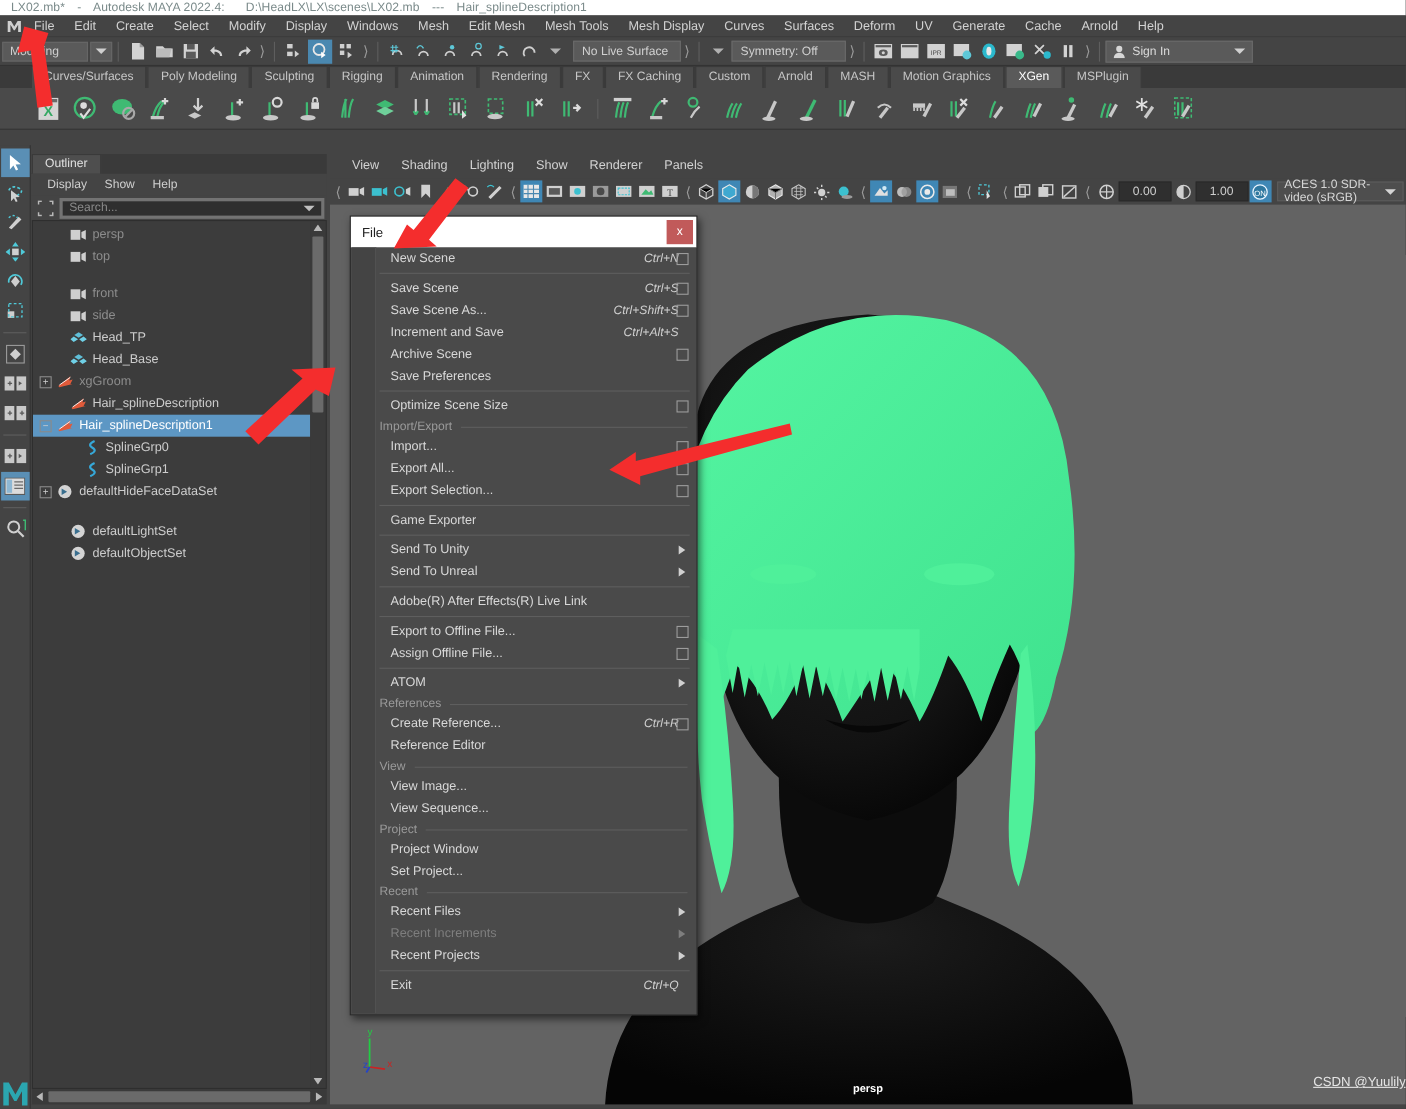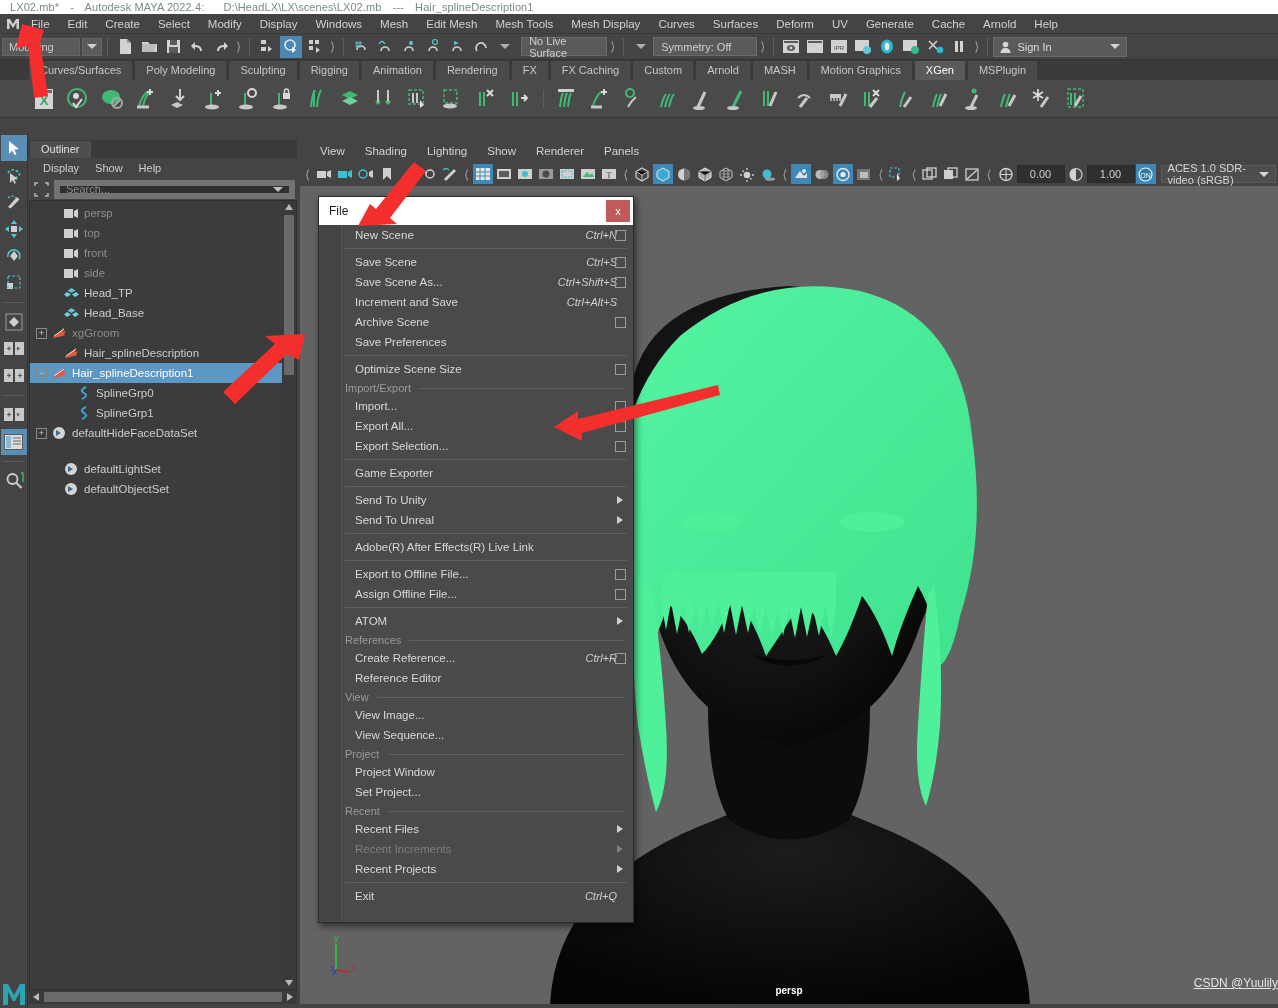--- a/index.html
+++ b/index.html
@@ -66,21 +66,21 @@
   .outliner { position:absolute;left:29px;top:140px;width:268px;bottom:4px;
     background:#444444;display:flex;flex-direction:column; }
   .ol-tabrow { height:18px;display:flex;align-items:flex-end;background:#3a3a3a; }
   .ol-tab { font-size:11px;color:#e0e0e0;background:#4e4e4e;padding:2px 11px;
     border:1px solid #3a3a3a;border-bottom:none;line-height:13px;text-align:right; }
   .ol-menu { height:20px;background:#444;display:flex;align-items:center;
     padding-left:6px;gap:0px; }
   .ol-menu .mi { font-size:11px;color:#cfcfcf;padding:0 8px;line-height:20px; }
   .ol-searchrow { height:22px;display:flex;align-items:center;padding:0 2px;gap:3px; }
   .ol-searchicon { width:20px;height:18px;display:flex;align-items:center;justify-content:center; }
-  .ol-search { flex:1;height:19px;background:#2f2f2f;border:6px solid #737373;
+  .ol-search { flex:1;height:19px;background:#2f2f2f;border:3px solid #737373;
     display:flex;align-items:center;padding:0 6px;font-size:11px;color:#8a8a8a;
     justify-content:space-between; }
   .ol-tree { flex:1;background:#3c3c3c;border:1px solid #2e2e2e;position:relative;
     overflow:hidden; }
   .ol-rows { position:absolute;left:0;top:0;right:14px;top:2px; }
   .ol-row { height:20px;display:flex;align-items:center;font-size:11.5px;
     padding-left:6px;white-space:nowrap; }
   .ol-row.sel { background:#5d97c4;color:#ffffff; }
   .ol-row .exp { width:11px;height:11px;border:1px solid #8a8a8a;color:#d0d0d0;
     font-size:9px;line-height:9px;display:flex;align-items:center;
@@ -291,21 +291,21 @@
         </svg>
     </div>
     <div class="tbtn">
       <svg width="17" height="17" viewBox="0 0 17 17">
           <path d="M4 13a5 5 0 1 1 9-3" fill="none" stroke="#cfcfcf" stroke-width="1.7"></path>
         </svg>
     </div>
     <div class="tbtn">
       <span class="tri-down" style="border-top-color:#b0b0b0"></span>
     </div>
-    <div class="field" style="width:86px;margin-left:4px;">
+    <div class="field" style="width:98px;margin-left:4px;">
       <span>No Live Surface</span>
     </div>
     <span class="brk">⟩</span>
     <span class="vsep"></span>
     <div class="tbtn">
       <span class="tri-down" style="border-top-color:#b0b0b0"></span>
     </div>
     <div class="field" style="width:104px;">
       <span>Symmetry: Off</span>
     </div>
@@ -717,21 +717,21 @@
           <div class="ol-row dim" style="padding-left: 18px;">
             <span class="exp none"></span>
             <span class="ico">
               <svg width="15" height="11" viewBox="0 0 15 11">
                 <rect x="0" y="1" width="9" height="9" fill="#cfcfcf"></rect>
                 <path d="M10 3l4-2v9l-4-2z" fill="#cfcfcf"></path>
               </svg>
             </span>
             <span class="lbl">top</span>
           </div>
-          <div class="ol-row dim" style="padding-left: 18px;">
+          <div class="ol-row dim" style="padding-left: 18px; margin-top: 14px;">
             <span class="exp none"></span>
             <span class="ico">
               <svg width="15" height="11" viewBox="0 0 15 11">
                 <rect x="0" y="1" width="9" height="9" fill="#cfcfcf"></rect>
                 <path d="M10 3l4-2v9l-4-2z" fill="#cfcfcf"></path>
               </svg>
             </span>
             <span class="lbl">front</span>
           </div>
           <div class="ol-row dim" style="padding-left: 18px;">

